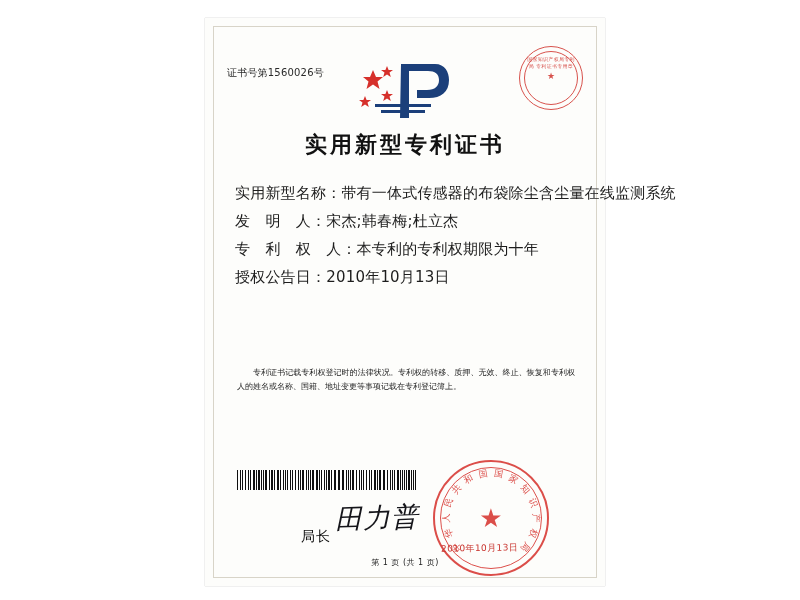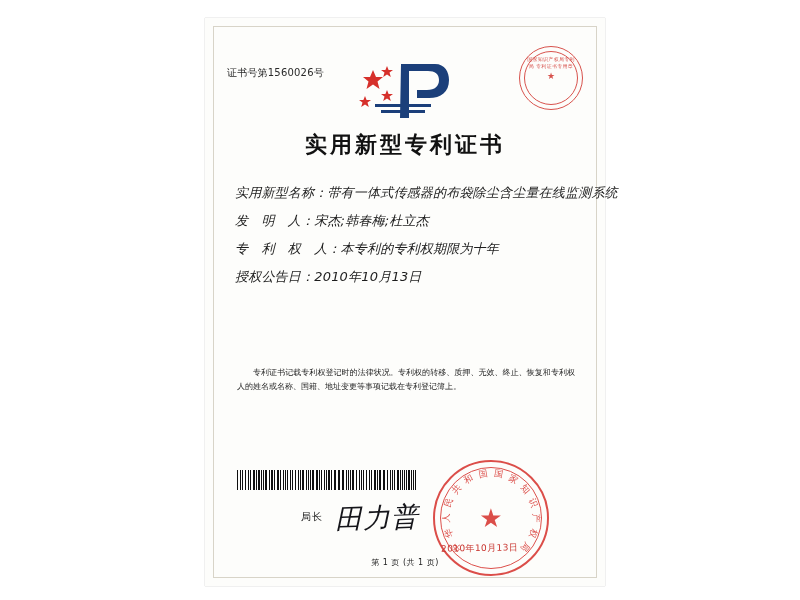--- a/index.html
+++ b/index.html
@@ -104,27 +104,26 @@
     font-family: "DejaVu Sans", "Liberation Sans", sans-serif;
   }
   
   .fields {
     position: absolute;
     left: 30px;
     right: 28px;
     top: 168px;
   }
   .field-row {
-    font-size: 13px;
+    font-size: 15px;
     color: #1d1d1d;
     line-height: 14px;
     margin-bottom: 14px;
     white-space: nowrap;
     letter-spacing: 0.2px;
-    font-style: italic;
   }
   .field-label {
     display: inline-block;
   }
   .field-value {
     display: inline-block;
   }
   
   .body-text {
     position: absolute;
@@ -151,22 +150,22 @@
   .barcode .bar {
     position: absolute;
     top: 0;
     bottom: 0;
     background: #0f0f0f;
   }
   
   .sig-label {
     position: absolute;
     left: 96px;
-    top: 492px;
-    font-size: 10px;
+    top: 510px;
+    font-size: 14px;
     color: #111;
     letter-spacing: 1px;
     text-align: center;
   }
   .sig-script {
     position: absolute;
     left: 130px;
     top: 482px;
     font-size: 27px;
     font-family: "DejaVu Serif", "Liberation Serif", serif;

